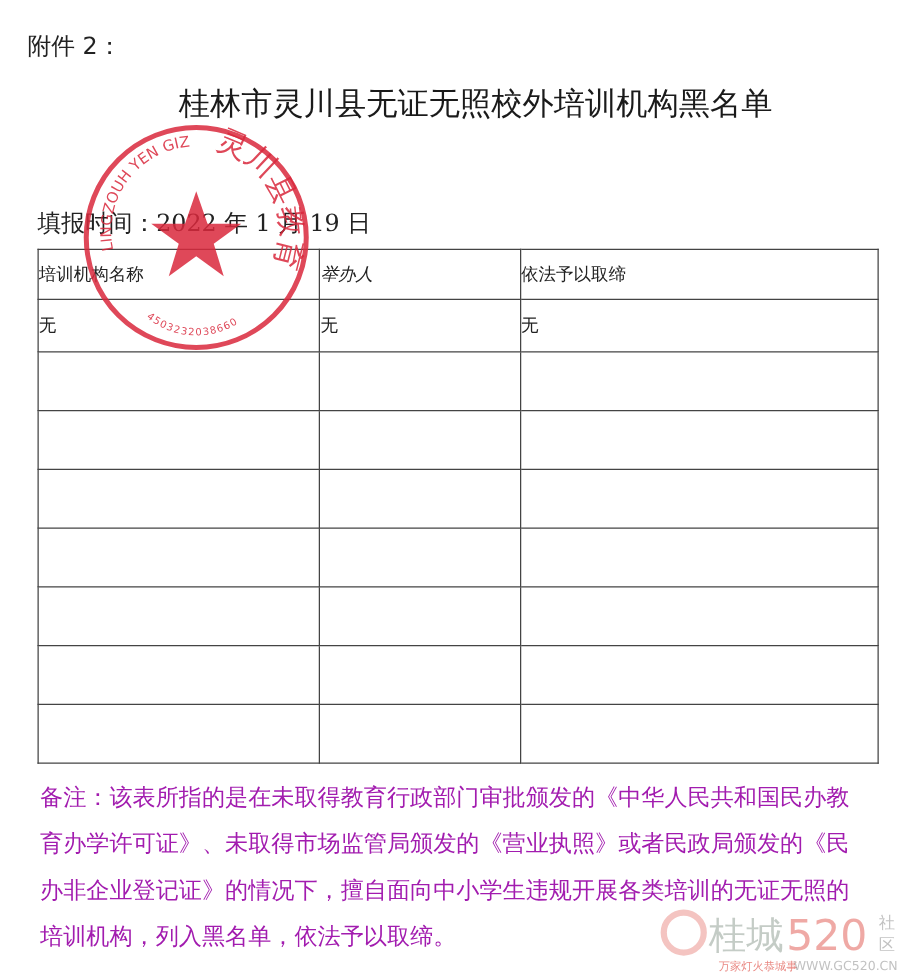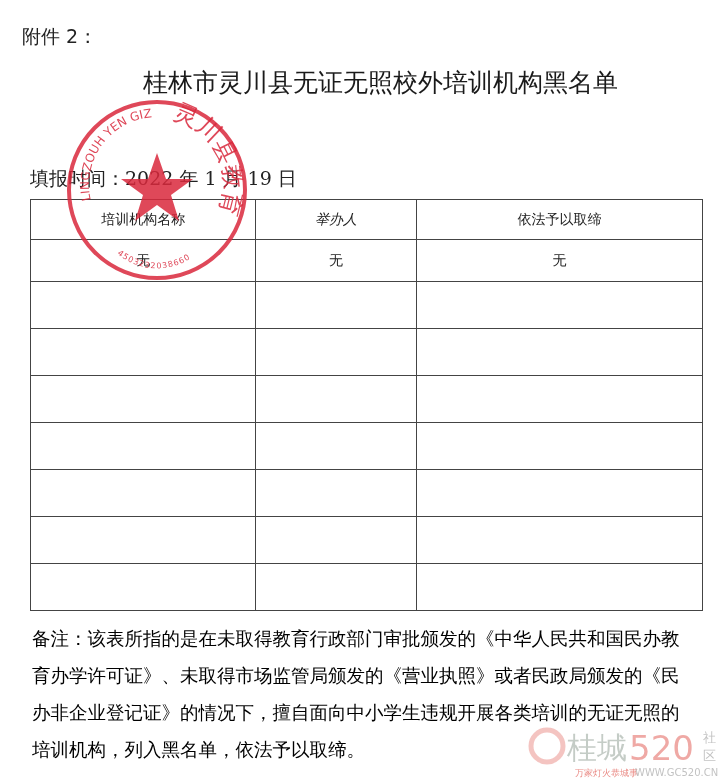--- a/index.html
+++ b/index.html
@@ -2,26 +2,26 @@
 <html><head>
 <meta charset="utf-8">
 <style>
   html, body { margin:0; padding:0; background:#fff; }
   body { width:721px; height:780px; position:relative; overflow:hidden;
          font-family:"DejaVu Sans","Liberation Sans",sans-serif; color:#222; }
   .attach { position:absolute; left:22px; top:24px; font-size:19px; }
   .title { position:absolute; left:0; width:721px; top:66px; text-align:center; font-size:25px; color:#1a1a1a; padding-left:40px; box-sizing:border-box; }
   .fill-date { position:absolute; left:30px; top:166px; font-size:19px; font-family:"DejaVu Serif","Liberation Serif",serif; }
   table { position:absolute; left:30px; top:199px; border-collapse:collapse; width:673px; }
-  td, th { border:1.3px solid #444; text-align:center; font-weight:normal; font-size:14px; font-family:"DejaVu Serif","Liberation Serif",serif; color:#222; padding:0; }
+  td, th { border:1.3px solid #444; text-align:left; font-weight:normal; font-size:14px; font-family:"DejaVu Serif","Liberation Serif",serif; color:#222; padding:0; }
   th { height:39px; }
   tr.first td { height:41px; }
   tr.blank td { height:46px; }
   .c1 { width:225px; } .c2 { width:160px;font-style:italic; } .c3 { width:286px; }
-  .note { position:absolute; left:32px; top:620px; width:665px; font-size:18.5px; line-height:37px; color:#000000; }
+  .note { position:absolute; left:32px; top:620px; width:665px; font-size:18.5px; line-height:37px; color:#a21caf; }
   .seal { position:absolute; left:62px; top:95px; width:190px; height:190px; pointer-events:none; }
   .watermark { position:absolute; left:525px; top:720px; width:196px; height:60px; pointer-events:none; }
 </style>
 </head>
 <body>
 
 <div class="attach">附件 2：</div>
 <div class="title">桂林市灵川县无证无照校外培训机构黑名单</div>
 <div class="fill-date">填报时间：2022 年 1 月 19 日</div>
 

